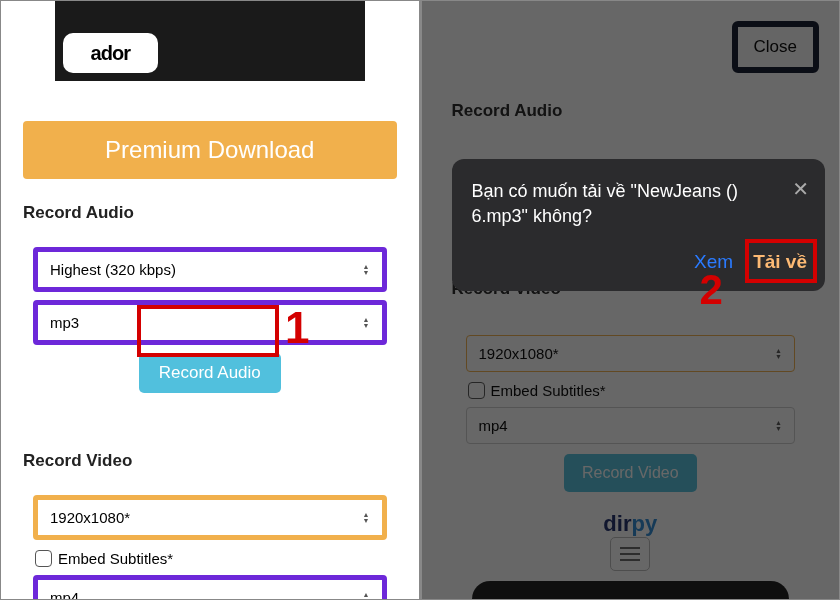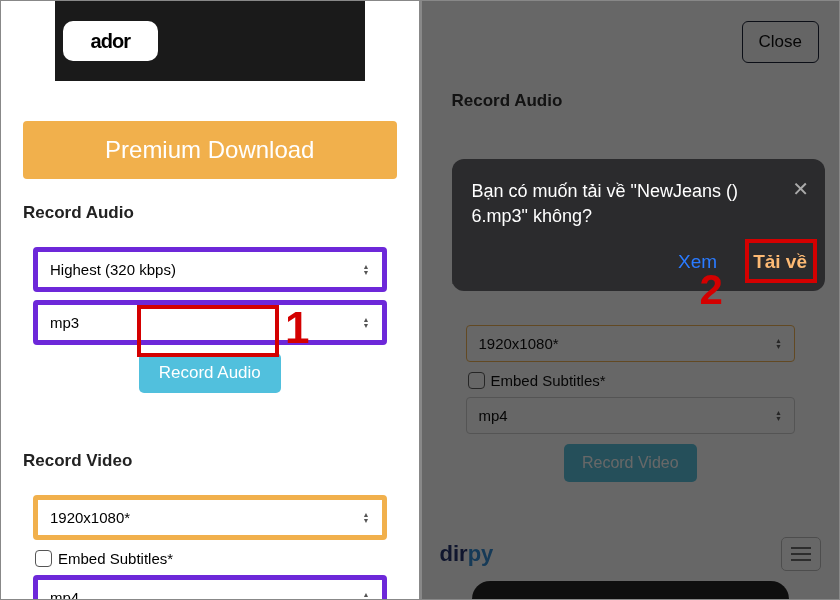--- a/index.html
+++ b/index.html
@@ -41,21 +41,21 @@
   .video-thumb {
     margin: 0 auto;
     width: 310px;
     height: 80px;
     background: #1a1a1a;
     position: relative;
   }
   .video-thumb .logo {
     position: absolute;
     left: 8px;
-    bottom: 20px;
+    bottom: 8px;
     width: 95px;
     height: 40px;
     background: #fff;
     border-radius: 10px;
     font-weight: 900;
     font-size: 20px;
     display: flex;
     align-items: center;
     justify-content: center;
     letter-spacing: -1px;
@@ -156,21 +156,21 @@
   .right-content {
     padding: 0 10px;
     position: relative;
   }
   .close-bar {
     display: flex;
     justify-content: flex-end;
     padding: 20px 10px 14px 10px;
   }
   .close-btn {
-    border: 1px solid #0f172a;
+    border: 6px solid #0f172a;
     border-radius: 6px;
     padding: 10px 16px;
     font-size: 17px;
     background: #fafafa;
   }
   .r-section-title {
     font-weight: 700;
     font-size: 17px;
     padding: 14px 20px;
     color: #222;
@@ -212,20 +212,21 @@
   }
   .dirpy-bar {
     position: absolute;
     bottom: 22px;
     left: 8px;
     right: 8px;
     display: flex;
     align-items: center;
     justify-content: space-between;
     padding: 6px 10px;
+    flex-direction: column;
   }
   .dirpy-logo {
     font-weight: 900;
     font-size: 22px;
   }
   .dirpy-logo .d1 { color: #1b2a6b; }
   .dirpy-logo .d2 { color: #2b8ad6; }
   .burger {
     border: 1px solid #bbb;
     border-radius: 5px;
@@ -251,21 +252,21 @@
   .toast .msg { font-size: 18px; line-height: 1.4; padding-right: 28px; }
   .toast .x {
     position: absolute;
     right: 16px; top: 18px;
     font-size: 20px;
     color: #aaa;
   }
   .toast .actions {
     display: flex;
     justify-content: flex-end;
-    gap: 36px;
+    gap: 20px;
     margin-top: 22px;
     font-size: 19px;
   }
   .toast .view { color: #2a7bff; }
   .toast .dl { color: #fdba74; font-weight: 600; }
   .hl-box-2 {
     position: absolute;
     border: 4px solid #d40000;
     right: 8px;
     bottom: 8px;

